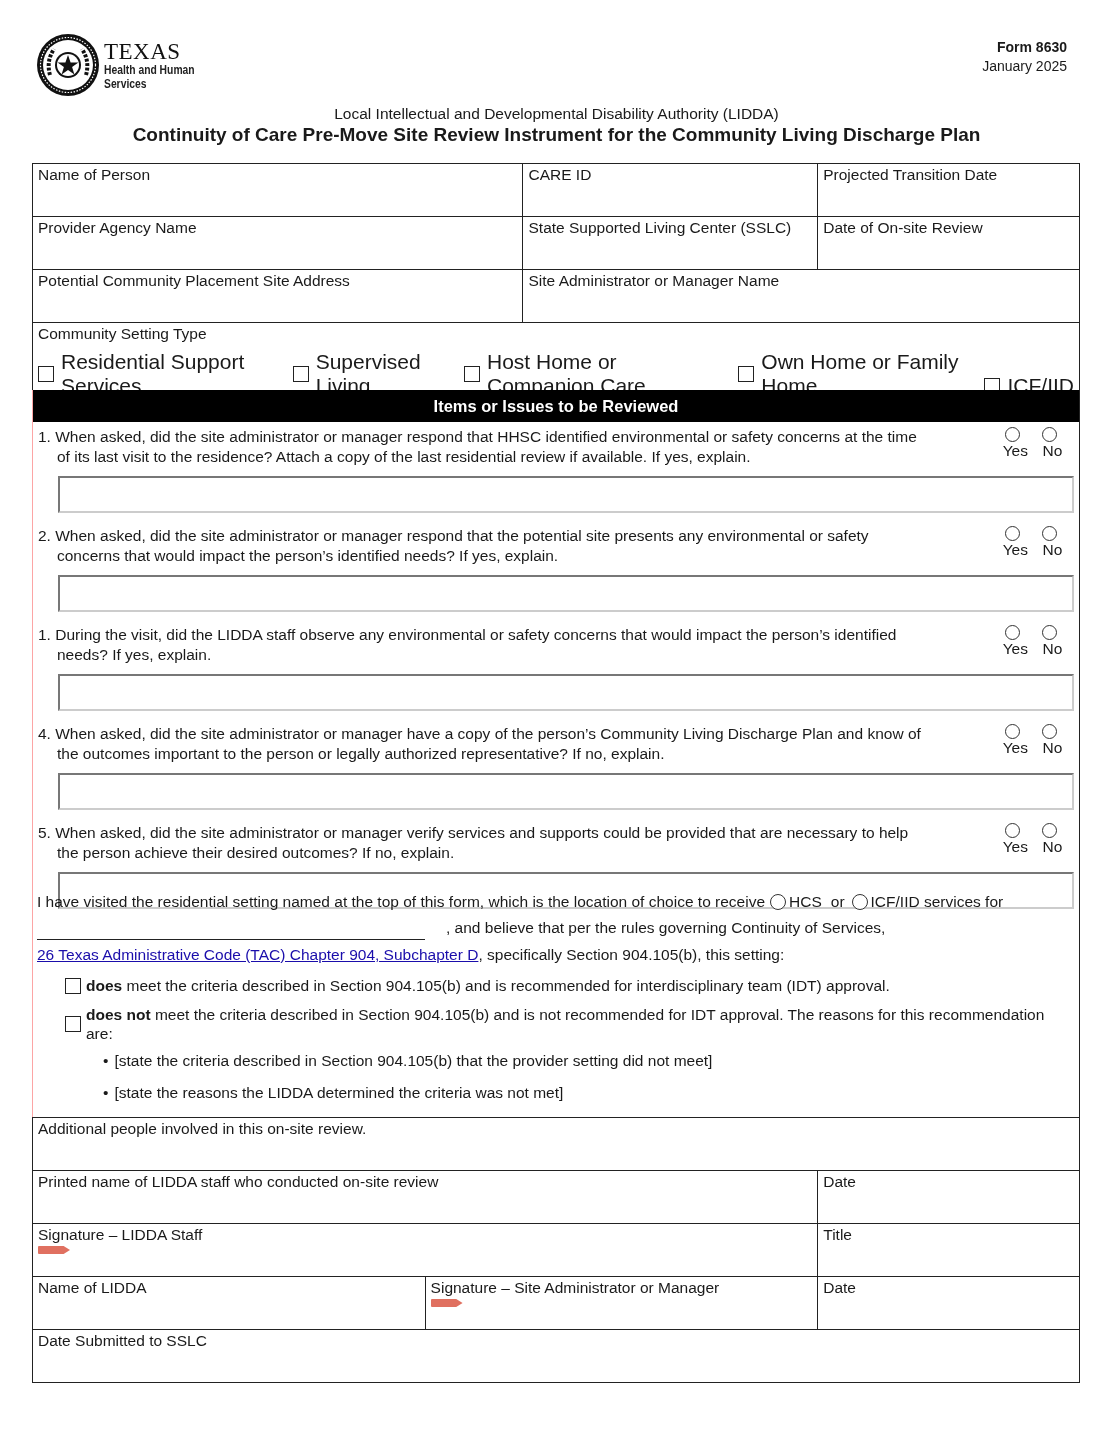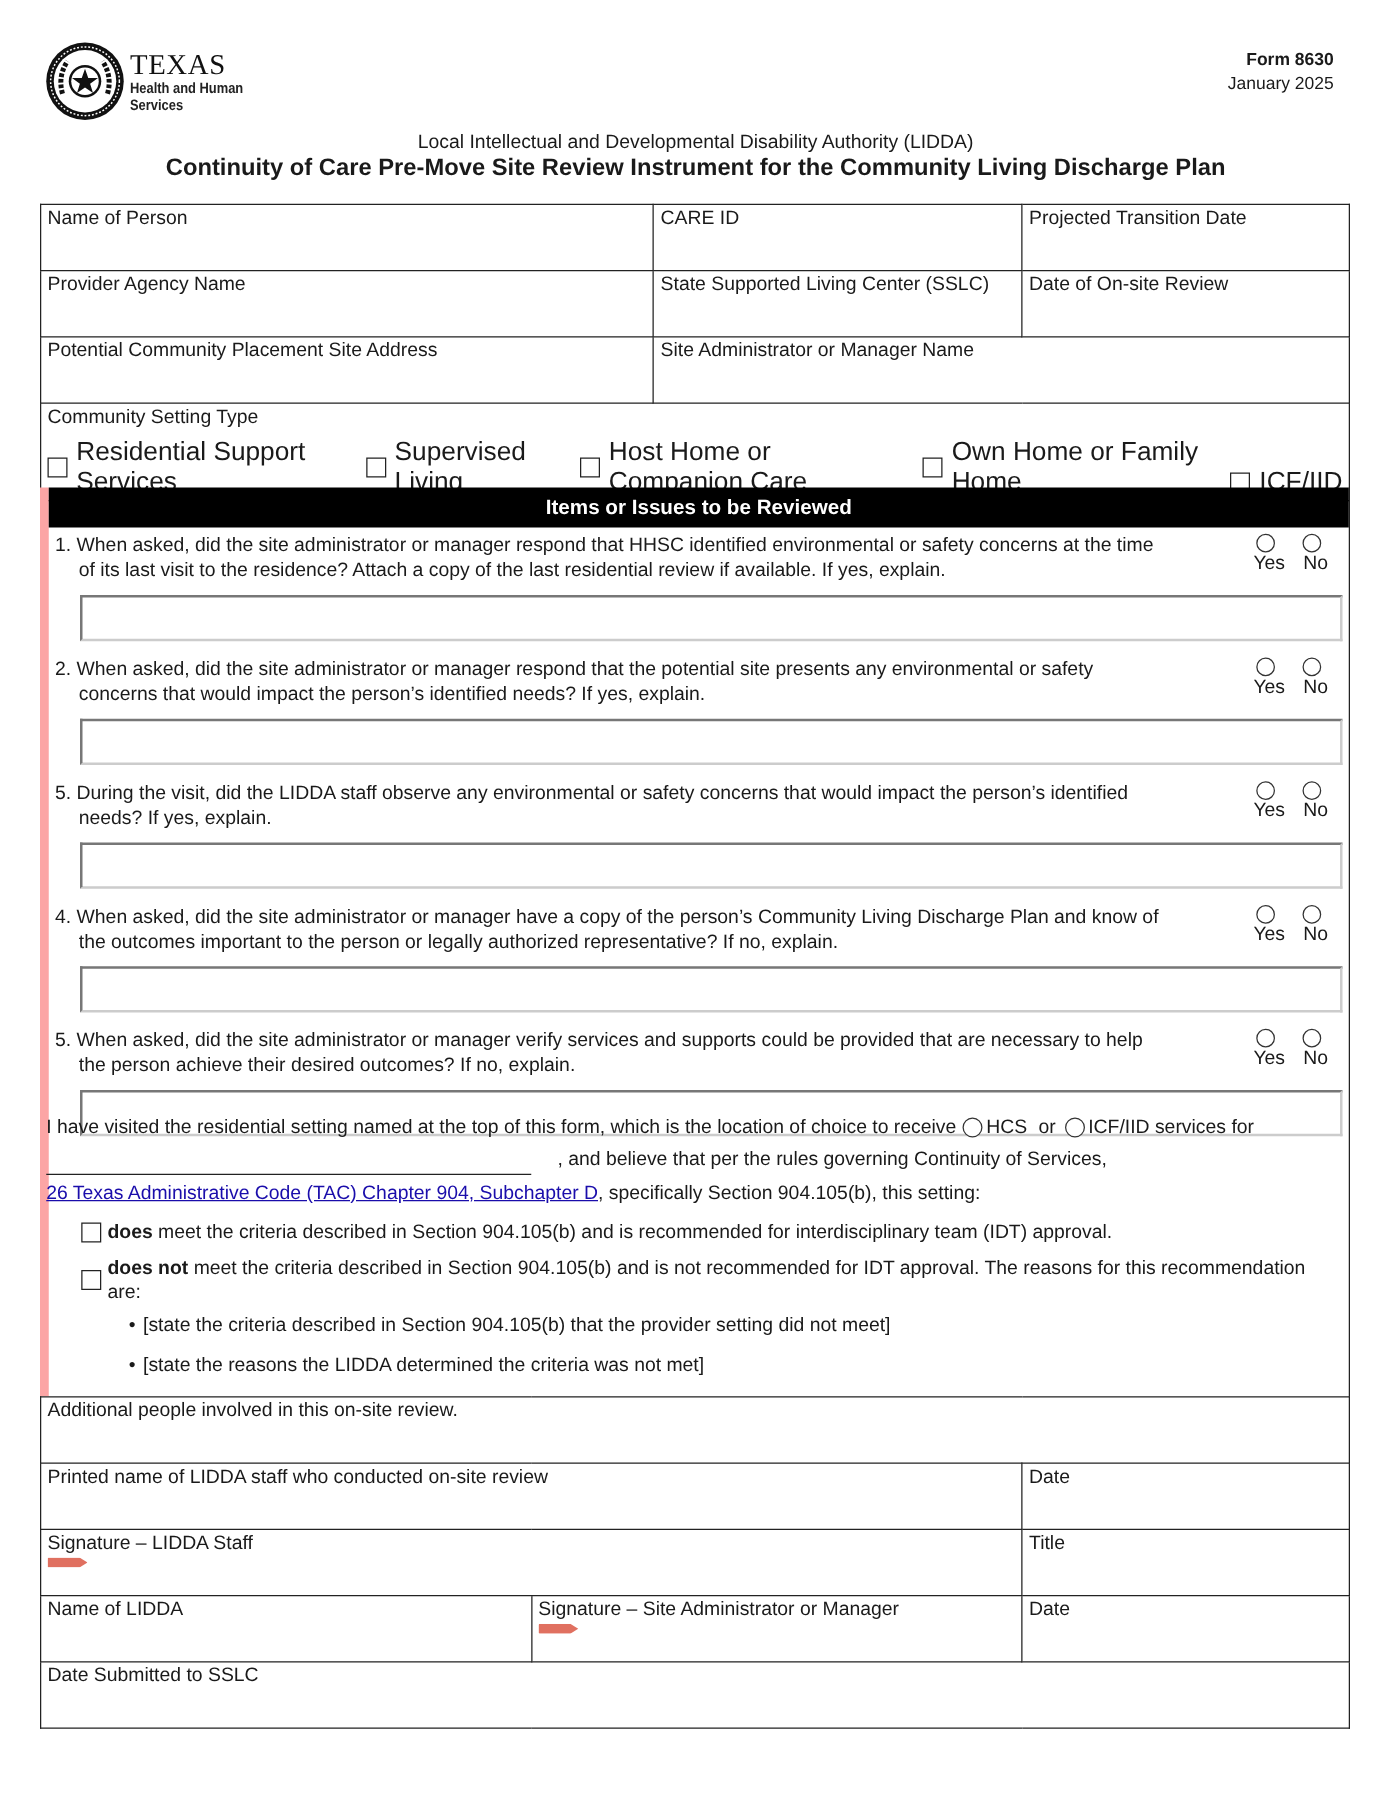--- a/index.html
+++ b/index.html
@@ -22,21 +22,21 @@
   table.grid td { border: 1px solid #222; vertical-align: top; padding: 2px 5px; font-size: 15.5px; }
 
   #top-table { top: 163px; }
   #top-table td { height: 53px; }
   .setting-row td { height: 57px !important; }
   .setting-opts { display: flex; margin-top: 7px; font-size: 21px; align-items: flex-end; }
   .setting-opt { display: flex; align-items: center; margin-right: 20px; }
   .setting-opt:last-child { margin-right: 0; }
   .cb { width: 16px; height: 16px; border: 1px solid #222; background: #fff; display: inline-block; margin-right: 7px; flex-shrink: 0; }
 
-  .review { position: absolute; left: 32px; top: 390px; width: 1048px; height: 727px; border-left: 7px solid #fca5a5; border-right: 1px solid #222; }
+  .review { position: absolute; left: 32px; top: 390px; width: 1048px; height: 727px; border-left: 1px solid #fca5a5; border-right: 1px solid #222; }
   .review-head { background: #000; color: #fff; font-weight: bold; text-align: center; font-size: 16.5px; height: 32px; line-height: 32px; }
   .q { position: relative; padding: 5px 0 0 5px; }
   .q-text { width: 895px; line-height: 19.5px; padding-left: 19px; text-indent: -19px; }
   .yn { position: absolute; top: 5px; right: 16px; display: flex; align-items: center; font-size: 15.5px; }
   .radio { width: 15px; height: 15px; border: 1px solid #333; border-radius: 50%; display: inline-block; margin-right: 6px; background: #fff; }
   .yn .opt { display: flex; align-items: center; flex-direction: column; }
   .yn .opt + .opt { margin-left: 14px; }
   .answer { margin: 10px 5px 0 20px; height: 37px; border: 2px solid #777; border-right-color: #ccc; border-bottom-color: #ccc; background: #fff; }
   .answer.last { margin-bottom: 0; }
 
@@ -167,21 +167,21 @@
         </span>
       <span class="opt">
           <span class="radio"></span>
           <span>No</span>
         </span>
     </div>
     <div class="answer"></div>
   </div>
 
   <div class="q" style="margin-top:8px">
-    <div class="q-text">5. During the visit, did the LIDDA staff observe any environmental or safety concerns that would impact the person’s identified needs? If yes, explain.</div>
+    <div class="q-text">1. During the visit, did the LIDDA staff observe any environmental or safety concerns that would impact the person’s identified needs? If yes, explain.</div>
     <div class="yn">
       <span class="opt">
           <span class="radio"></span>
           <span>Yes</span>
         </span>
       <span class="opt">
           <span class="radio"></span>
           <span>No</span>
         </span>
     </div>

